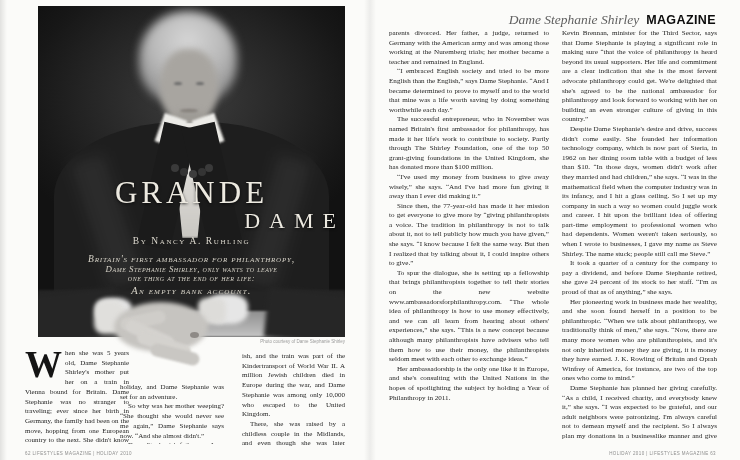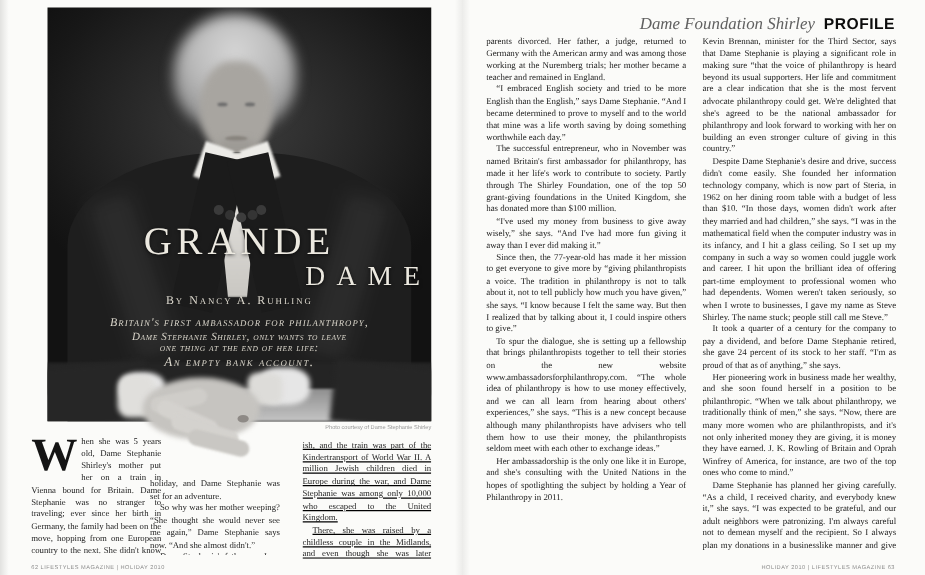--- a/index.html
+++ b/index.html
@@ -65,21 +65,21 @@
   .d3{font-size:10.5px;letter-spacing:1.2px;margin-top:2px;}
 
   .credit{position:absolute;left:38px;top:339px;width:307px;text-align:right;font-size:4.5px;color:#9a9a9a;font-family:"Liberation Sans",sans-serif;}
 
   
   .col{position:absolute;overflow:hidden;}
   .col p{margin:0;font-size:7px;line-height:9.7px;text-align:justify;color:#1d1d1d;}
   .col p + p{text-indent:8px;}
   .lcol1{left:25px;top:349px;width:104px;height:95px;}
   .lcol2{left:120px;top:383px;width:104px;height:61px;}
-  .lcol3{left:242px;top:352px;width:103px;height:95px;text-decoration:underline;}
+  .lcol3{left:242px;top:352px;width:103px;height:95px;}
   .dropcap{float:left;font-size:37px;line-height:28px;font-weight:bold;color:#141414;margin:2px 3px 0 0;}
 
   .rcol1{left:389px;top:29px;width:160px;height:412px;}
   .rcol2{left:562px;top:29px;width:155px;height:412px;}
   .rcol1 p,.rcol2 p{font-size:7.1px;line-height:9.6px;}
 
   
   .rheader{position:absolute;left:370px;top:10px;width:346px;text-align:right;white-space:nowrap;}
   .rheader .name{font-style:italic;font-size:13.5px;color:#606060;}
   .rheader .tag{font-family:"Liberation Sans",sans-serif;font-weight:bold;font-size:12.5px;color:#0c0c0c;letter-spacing:.4px;margin-left:7px;}
@@ -154,21 +154,21 @@
     <p>Dame Stephanie's father was Jew-</p>
   </div>
   <div class="col lcol3">
     <p>ish, and the train was part of the Kindertransport of World War II. A million Jewish children died in Europe during the war, and Dame Stephanie was among only 10,000 who escaped to the United Kingdom.</p>
     <p>There, she was raised by a childless couple in the Midlands, and even though she was later reunited with her birth parents, the familial bond remained broken. Ultimately, her</p>
   </div>
 
   <div class="footer fl">62   LIFESTYLES MAGAZINE | HOLIDAY 2010</div>
 
   <div class="rheader">
-    <span class="name">Dame Foundation Shirley</span><span class="tag">PROFILE</span>
+    <span class="name">Dame Stephanie Shirley</span><span class="tag">MAGAZINE</span>
   </div>
 
   <div class="col rcol1">
     <p>parents divorced. Her father, a judge, returned to Germany with the American army and was among those working at the Nuremberg trials; her mother became a teacher and remained in England.</p>
     <p>“I embraced English society and tried to be more English than the English,” says Dame Stephanie. “And I became determined to prove to myself and to the world that mine was a life worth saving by doing something worthwhile each day.”</p>
     <p>The successful entrepreneur, who in November was named Britain's first ambassador for philanthropy, has made it her life's work to contribute to society. Partly through The Shirley Foundation, one of the top 50 grant-giving foundations in the United Kingdom, she has donated more than $100 million.</p>
     <p>“I've used my money from business to give away wisely,” she says. “And I've had more fun giving it away than I ever did making it.”</p>
     <p>Since then, the 77-year-old has made it her mission to get everyone to give more by “giving philanthropists a voice. The tradition in philanthropy is not to talk about it, not to tell publicly how much you have given,” she says. “I know because I felt the same way. But then I realized that by talking about it, I could inspire others to give.”</p>
     <p>To spur the dialogue, she is setting up a fellowship that brings philanthropists together to tell their stories on the new website www.ambassadorsforphilanthropy.com. “The whole idea of philanthropy is how to use money effectively, and we can all learn from hearing about others' experiences,” she says. “This is a new concept because although many philanthropists have advisers who tell them how to use their money, the philanthropists seldom meet with each other to exchange ideas.”</p>
     <p>Her ambassadorship is the only one like it in Europe, and she's consulting with the United Nations in the hopes of spotlighting the subject by holding a Year of Philanthropy in 2011.</p>

